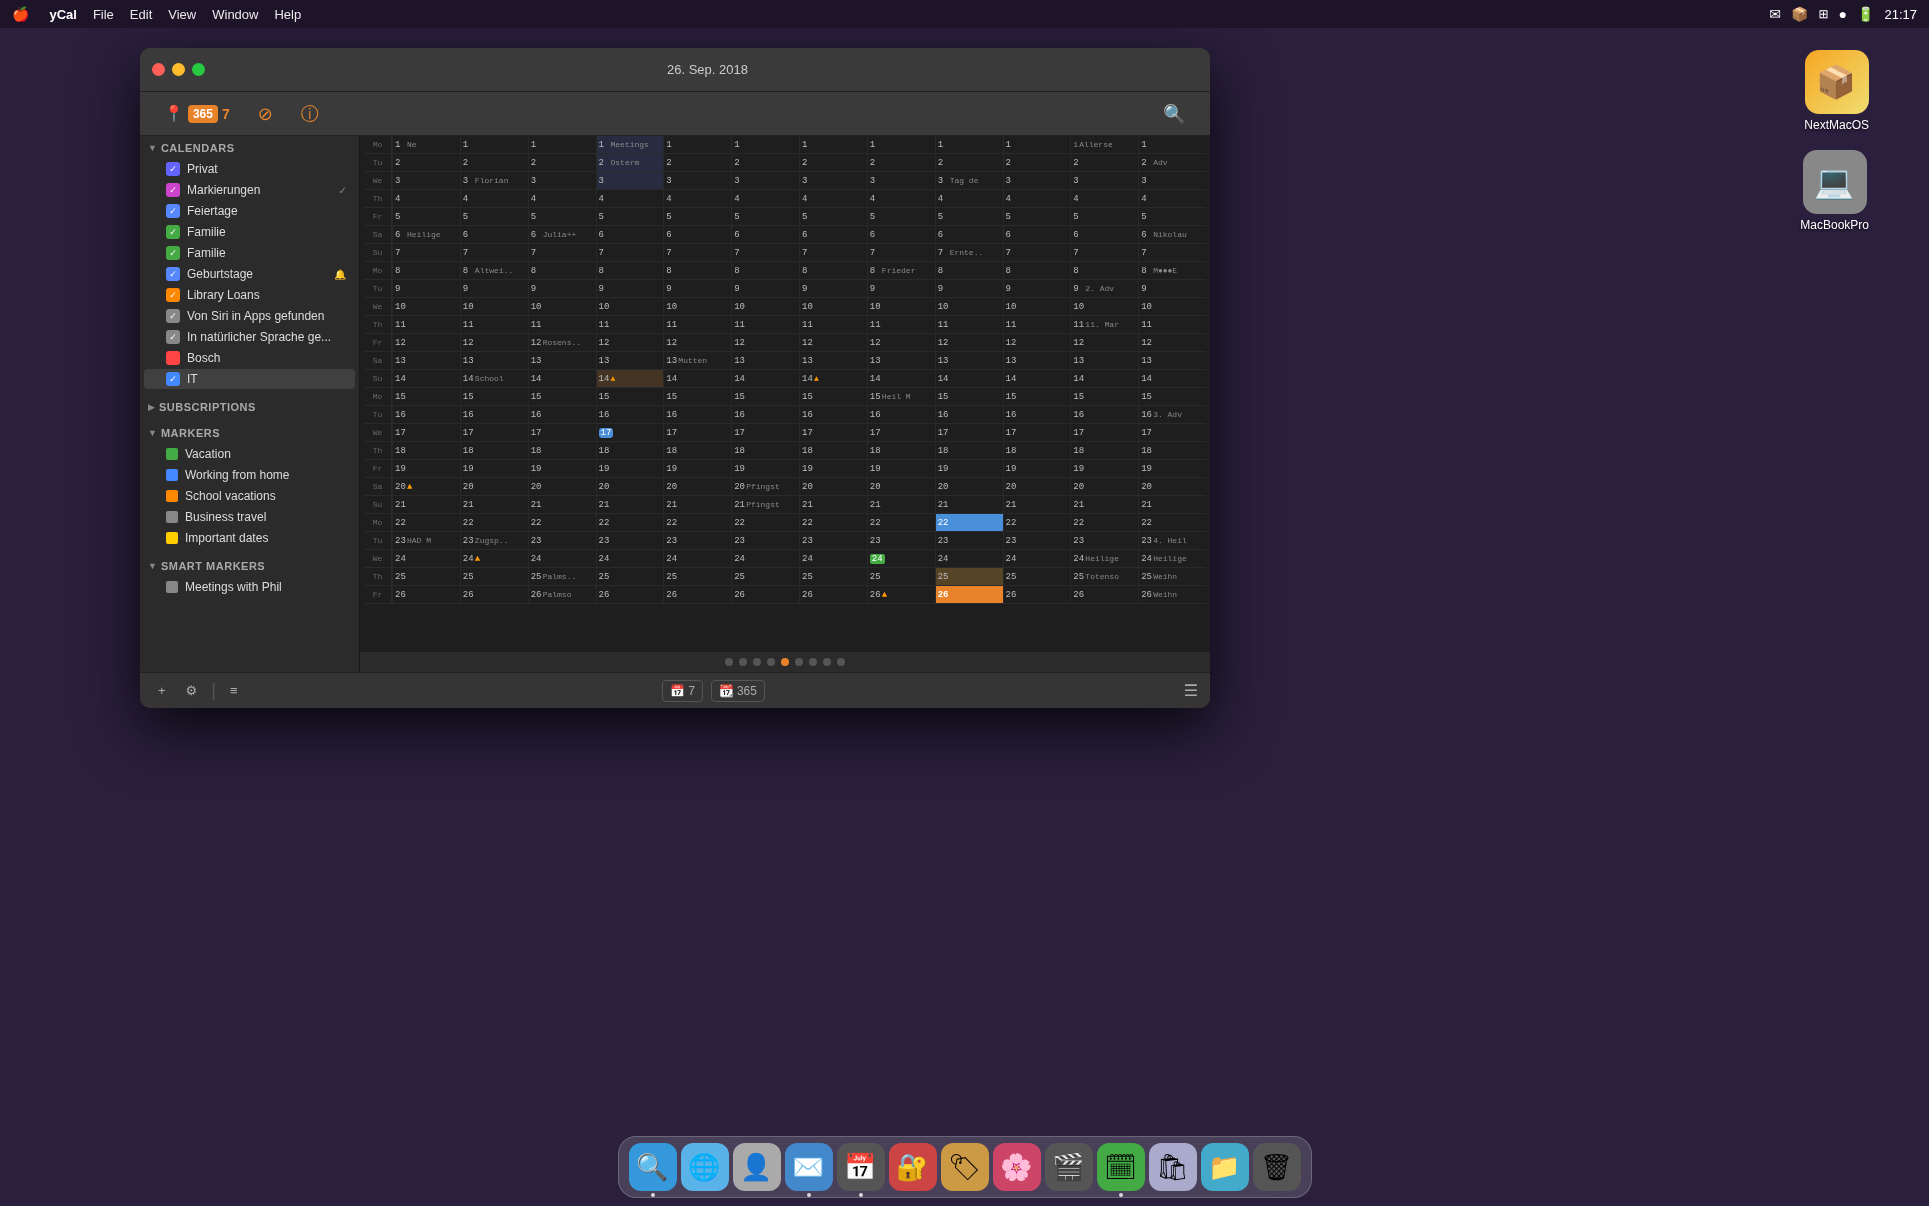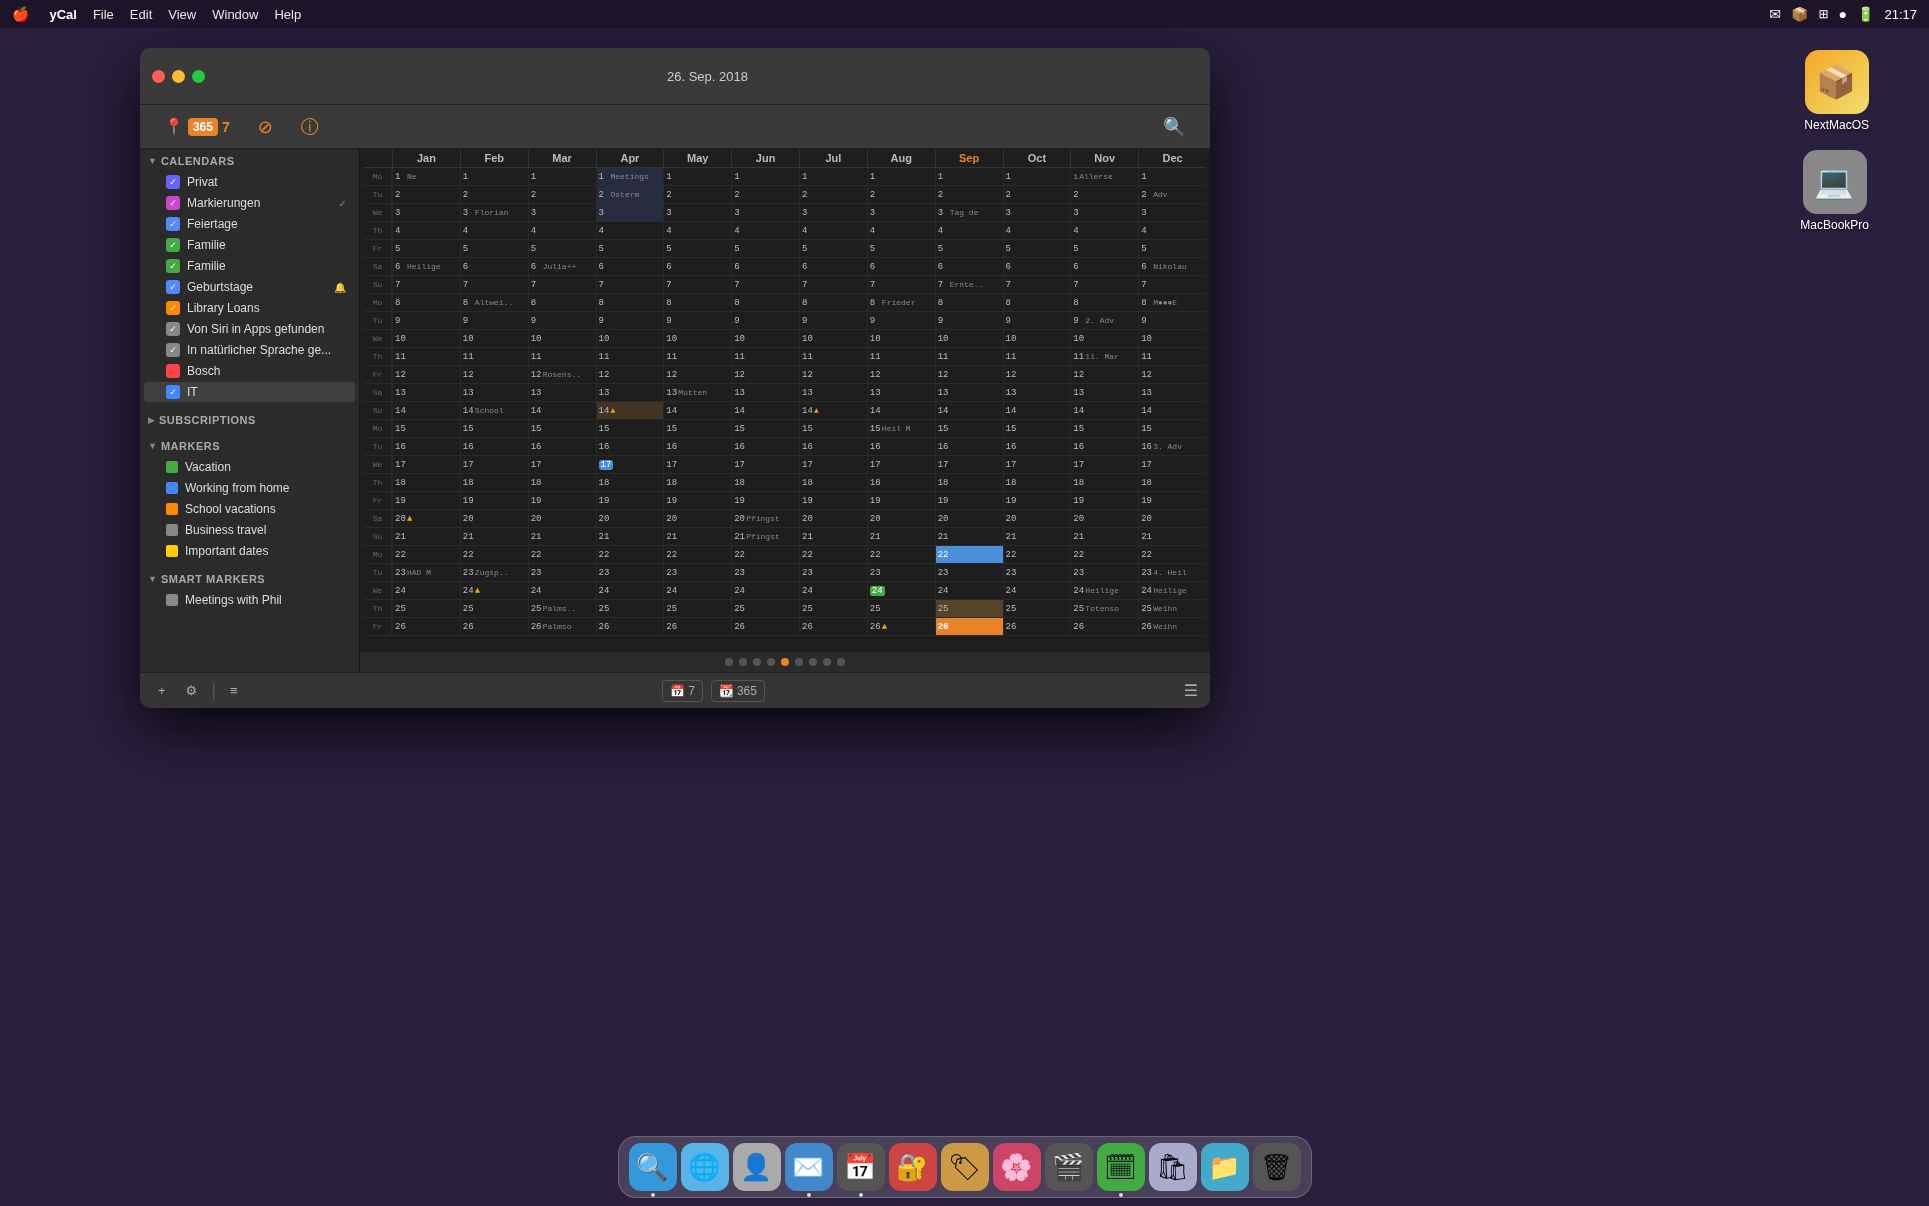--- a/index.html
+++ b/index.html
@@ -83,21 +83,21 @@
       background: #2b2b2b;
       border-radius: 10px;
       box-shadow: 0 20px 60px rgba(0,0,0,0.8);
       overflow: hidden;
       display: flex;
       flex-direction: column;
     }
 
     
     .titlebar {
-      height: 57px;
+      height: 44px;
       background: #3a3a3a;
       display: flex;
       align-items: center;
       padding: 0 12px;
       flex-shrink: 0;
       border-bottom: 1px solid #222;
     }
     .traffic-lights {
       display: flex;
       gap: 7px;
@@ -531,35 +531,20 @@
       <div class="sidebar-item">
         <div class="marker-box" style="background:#888;"></div>
         <span class="sidebar-item-label">Meetings with Phil</span>
       </div>
     </div>
 
     <div class="calendar-area">
 
       <div class="calendar-grid">
 
-        <div class="month-headers">
-          <div class="month-col-spacer"></div>
-          <div class="month-header">Jan</div>
-          <div class="month-header">Feb</div>
-          <div class="month-header">Mar</div>
-          <div class="month-header">Apr</div>
-          <div class="month-header">May</div>
-          <div class="month-header">Jun</div>
-          <div class="month-header">Jul</div>
-          <div class="month-header">Aug</div>
-          <div class="month-header" style="color:#e8832a;">Sep</div>
-          <div class="month-header">Oct</div>
-          <div class="month-header">Nov</div>
-          <div class="month-header">Dec</div>
-        </div>
 
         <div style="overflow-y:auto;height:530px;font-family:Liberation Mono, monospace;">
 
           <style>
             .cal-row { display:grid; grid-template-columns: 28px repeat(12, 1fr); border-bottom:1px solid #2a2a2a; min-height:18px; }
             .cal-dow { font-size:8px; color:#666; display:flex; align-items:center; justify-content:center; border-right:1px solid #2a2a2a; flex-shrink:0; }
             .cal-cell { border-left:1px solid #282828; padding:1px 2px; display:flex; align-items:center; gap:1px; overflow:hidden; font-size:9px; }
             .dn { color:#bbb; min-width:11px; flex-shrink:0; font-size:9px; }
             .dt { color:#888; font-size:8px; overflow:hidden; white-space:nowrap; }
             .hol { background:rgba(80,100,200,0.2); }

